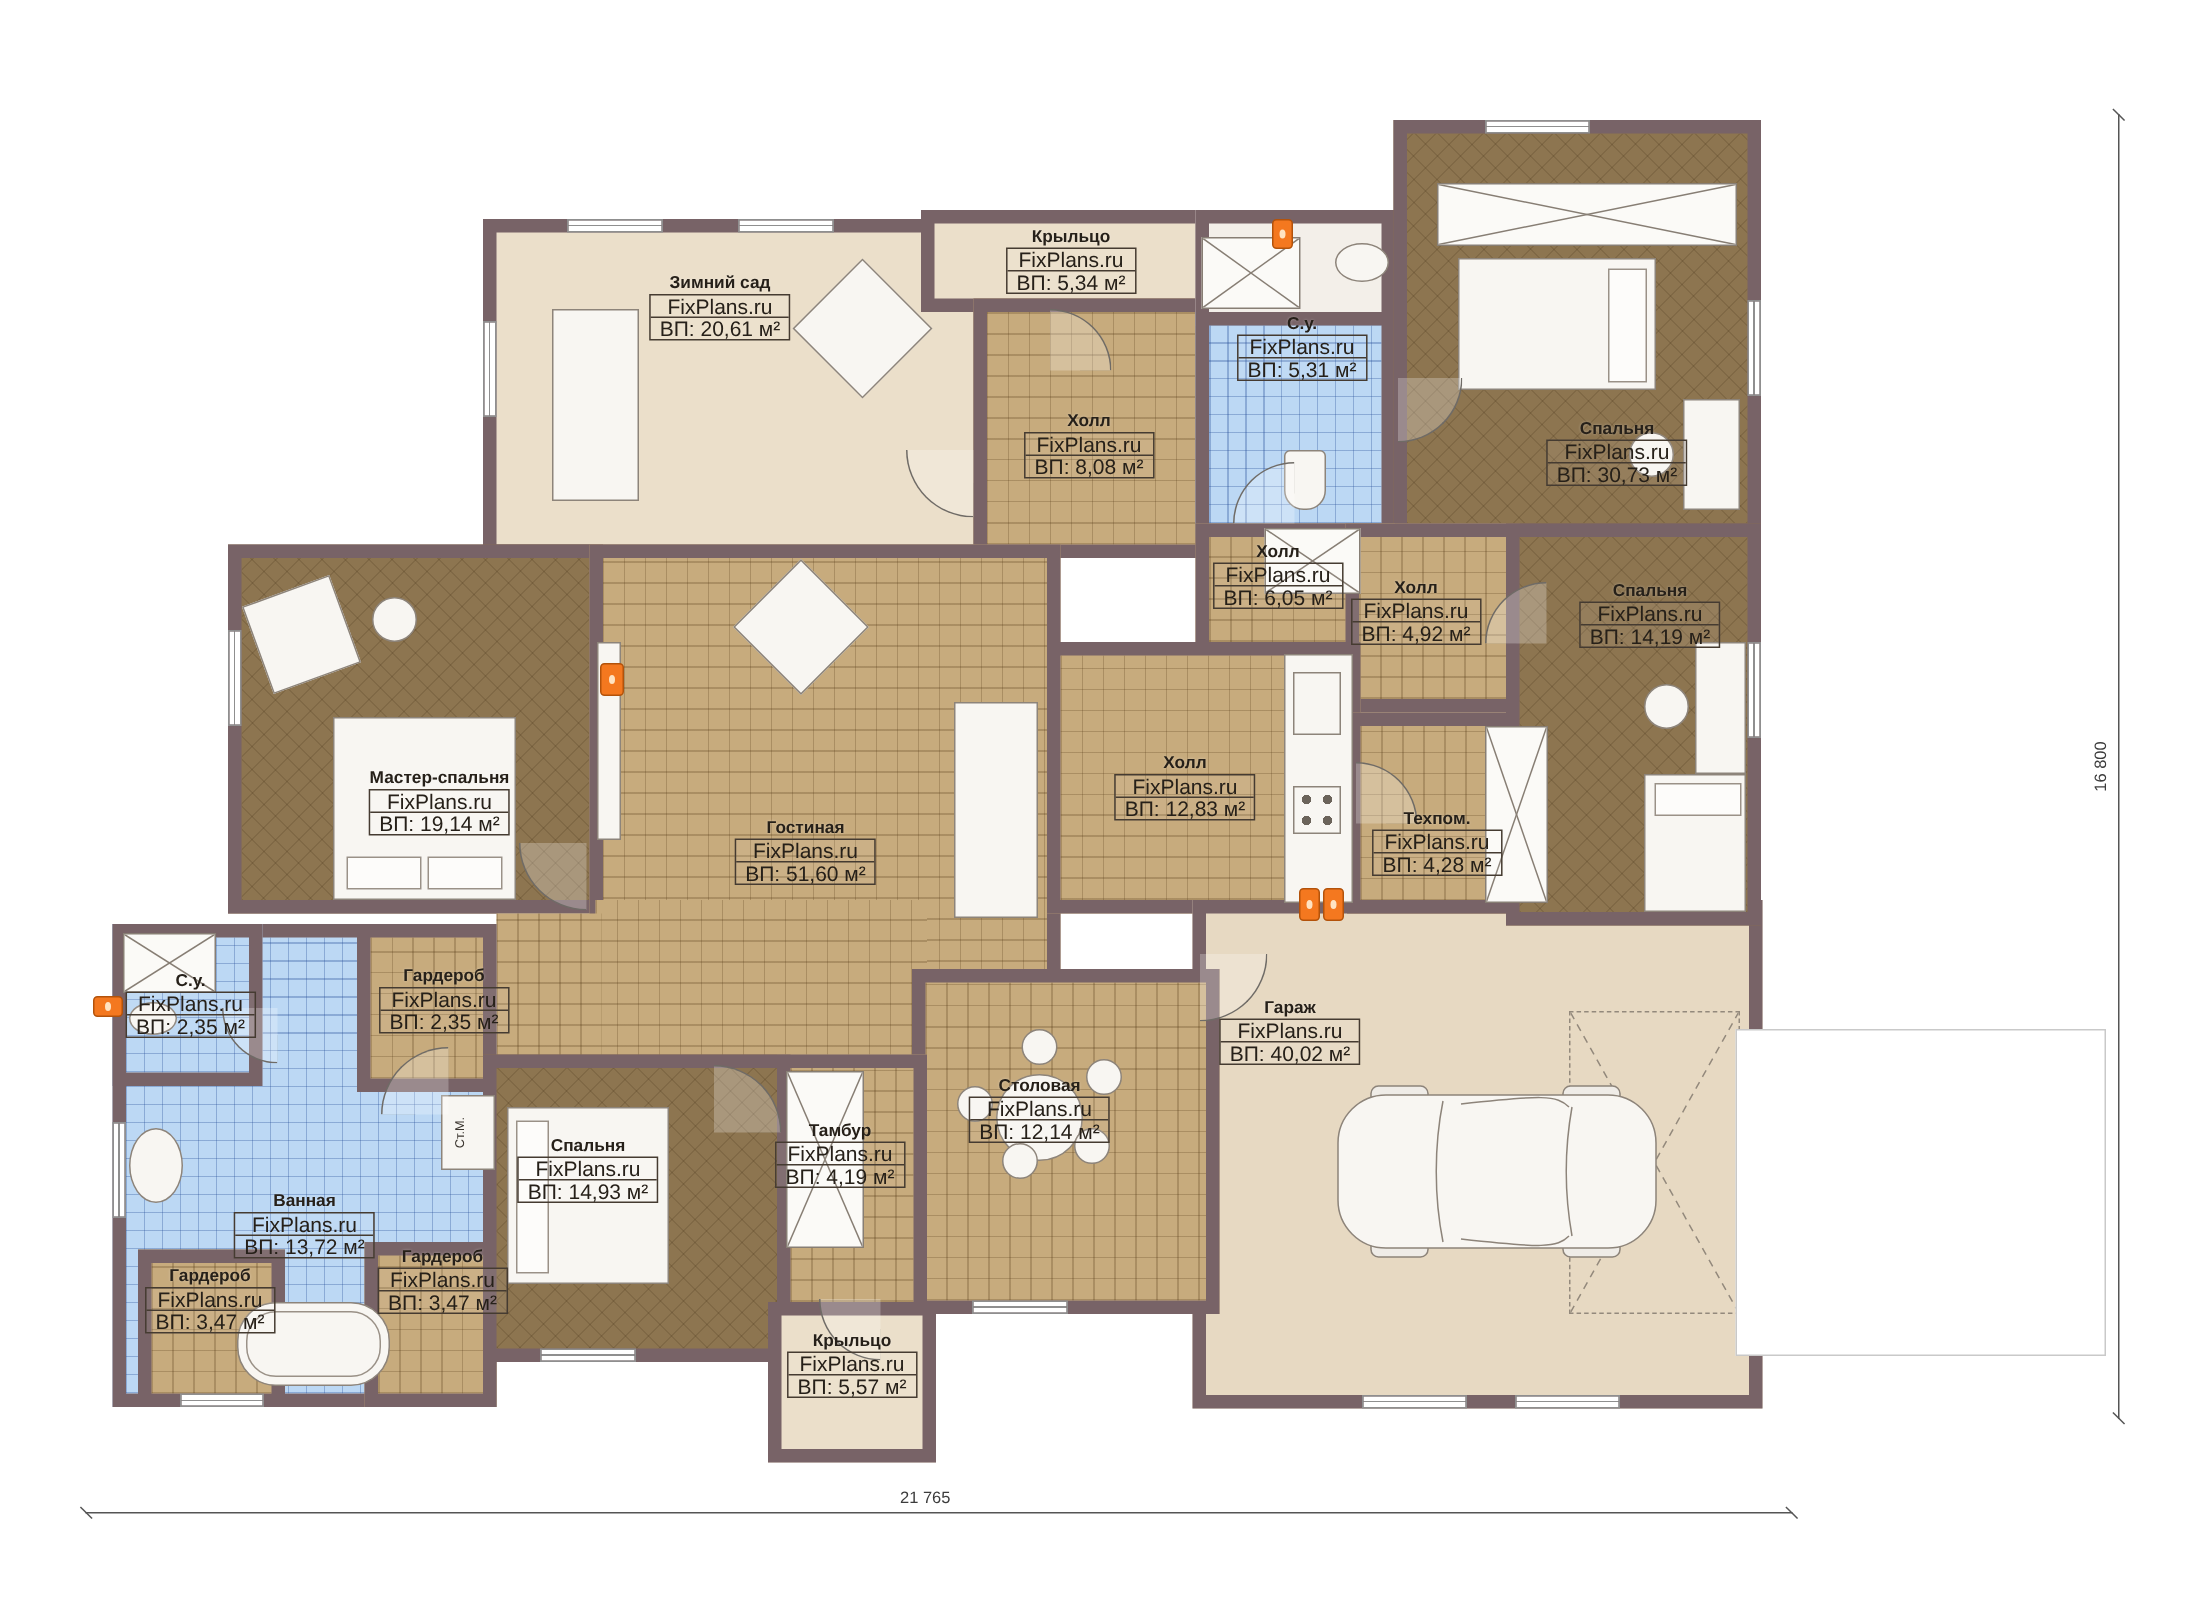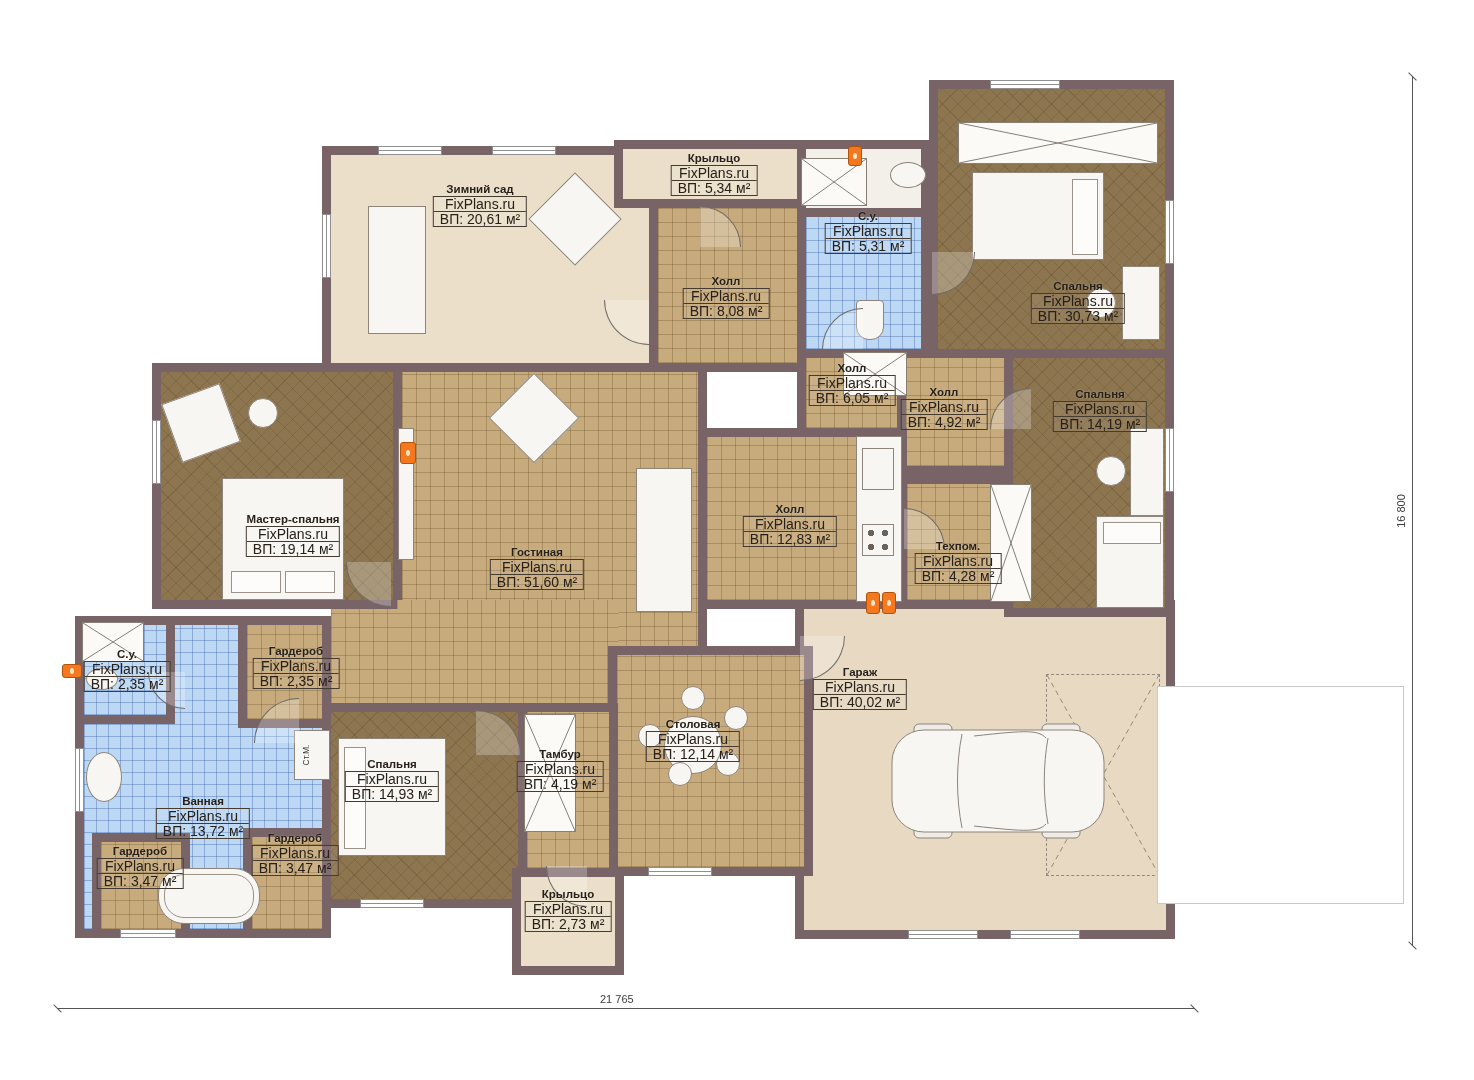--- a/index.html
+++ b/index.html
@@ -315,21 +315,21 @@
   <div class="rlabel" style="left:560px;top:748px;">
     <div class="nm">Тамбур</div>
     <div class="bx"><div class="b1">FixPlans.ru</div><div class="b2">ВП: 4,19 м²</div></div>
   </div>
   <div class="rlabel" style="left:693px;top:718px;">
     <div class="nm">Столовая</div>
     <div class="bx"><div class="b1">FixPlans.ru</div><div class="b2">ВП: 12,14 м²</div></div>
   </div>
   <div class="rlabel" style="left:568px;top:888px;">
     <div class="nm">Крыльцо</div>
-    <div class="bx"><div class="b1">FixPlans.ru</div><div class="b2">ВП: 2,73 м²</div></div>
+    <div class="bx"><div class="b1">FixPlans.ru</div><div class="b2">ВП: 5,57 м²</div></div>
   </div>
   <div class="rlabel" style="left:860px;top:666px;">
     <div class="nm">Гараж</div>
     <div class="bx"><div class="b1">FixPlans.ru</div><div class="b2">ВП: 40,02 м²</div></div>
   </div>
 
   <div class="dim-line-h" style="left:57px;top:1008px;width:1138px;"></div>
   <div class="tick" style="left:52px;top:1008px;"></div>
   <div class="tick" style="left:1189px;top:1008px;"></div>
   <div class="dim-text" style="left:600px;top:993px;">21 765</div>

